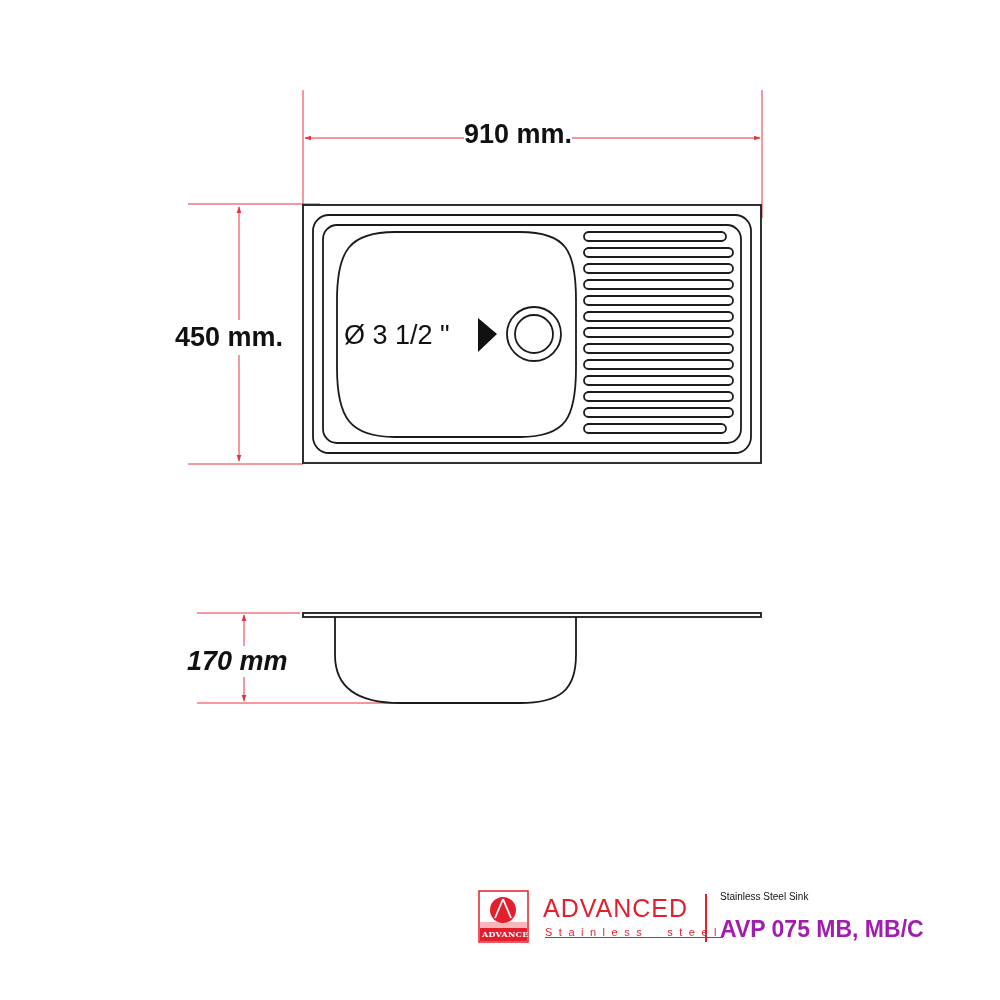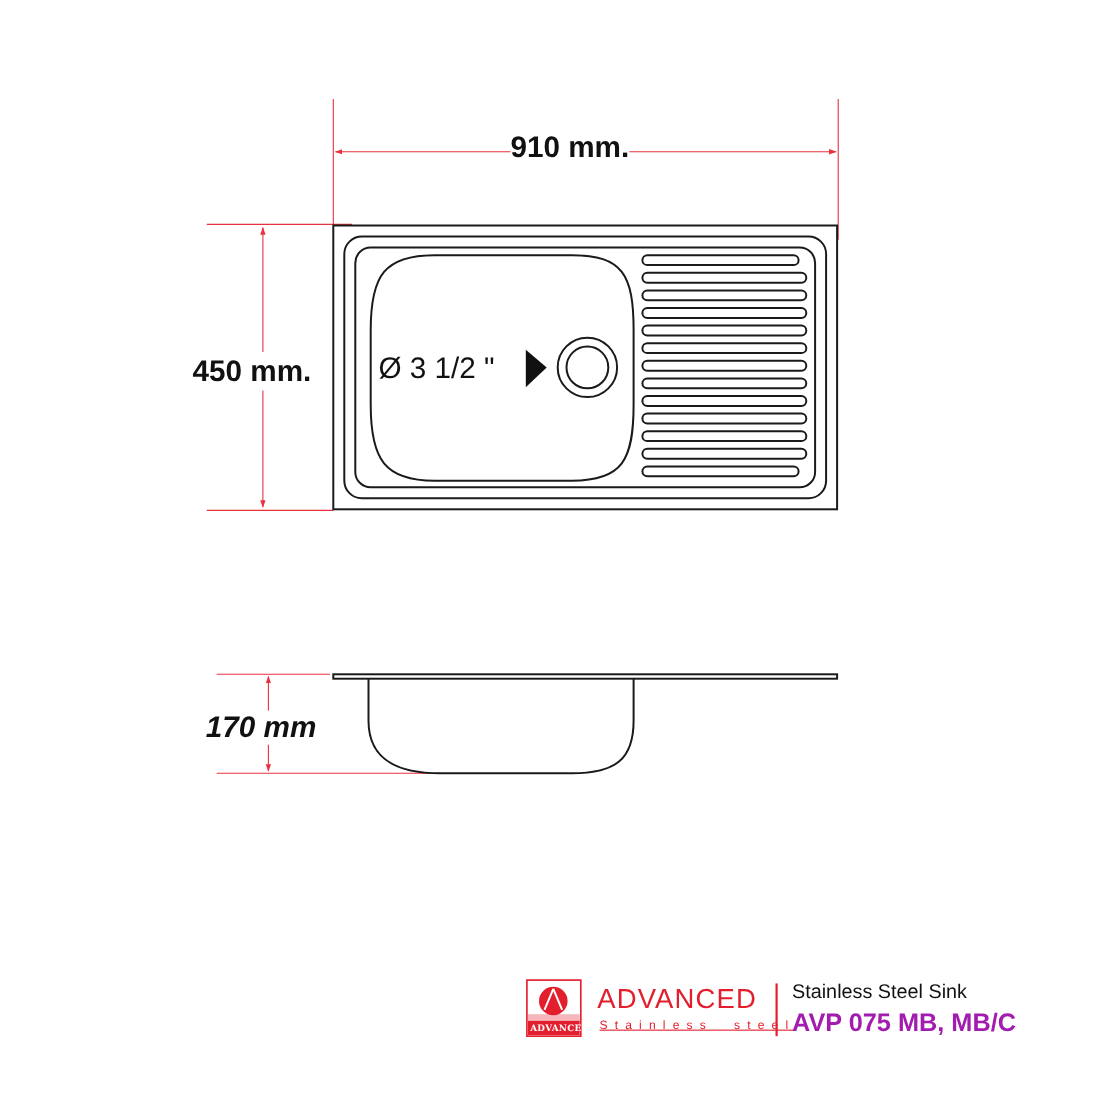--- a/index.html
+++ b/index.html
@@ -3,21 +3,21 @@
   <meta charset="utf-8">
   <style>
     html, body { margin:0; padding:0; background:#ffffff; }
     body { width:1000px; height:1000px; position:relative; overflow:hidden; font-family:"Liberation Sans", sans-serif; }
     #drawing { position:absolute; left:0; top:0; }
     .dim-label { position:absolute; font-family:"Liberation Sans", sans-serif; font-weight:bold; color:#111; font-size:27px; background:#fff; white-space:nowrap; line-height:1; }
     .drain-label { position:absolute; font-family:"Liberation Sans", sans-serif; color:#111; font-size:27px; white-space:nowrap; line-height:1; }
     .brand { position:absolute; white-space:nowrap; line-height:1; font-family:"Liberation Sans", sans-serif; }
     .brand-name { color:#e31e2d; font-size:25px; letter-spacing:1px; }
     .brand-sub { color:#e31e2d; font-size:11px; letter-spacing:6.5px; }
-    .product-type { color:#111; font-size:18px; }
+    .product-type { color:#111; font-size:10px; }
     .product-model { color:#a21caf; font-size:23px; font-weight:bold; }
   </style>
 </head>
 <body>
 
 <svg id="drawing" width="1000" height="1000" viewBox="0 0 1000 1000" xmlns="http://www.w3.org/2000/svg">
   <defs>
     <marker id="arrow" viewBox="0 0 10 10" refX="9" refY="5" markerWidth="7" markerHeight="7" orient="auto-start-reverse">
       <path d="M0,1.5 L10,5 L0,8.5 Z" fill="#e8323f"></path>
     </marker>

